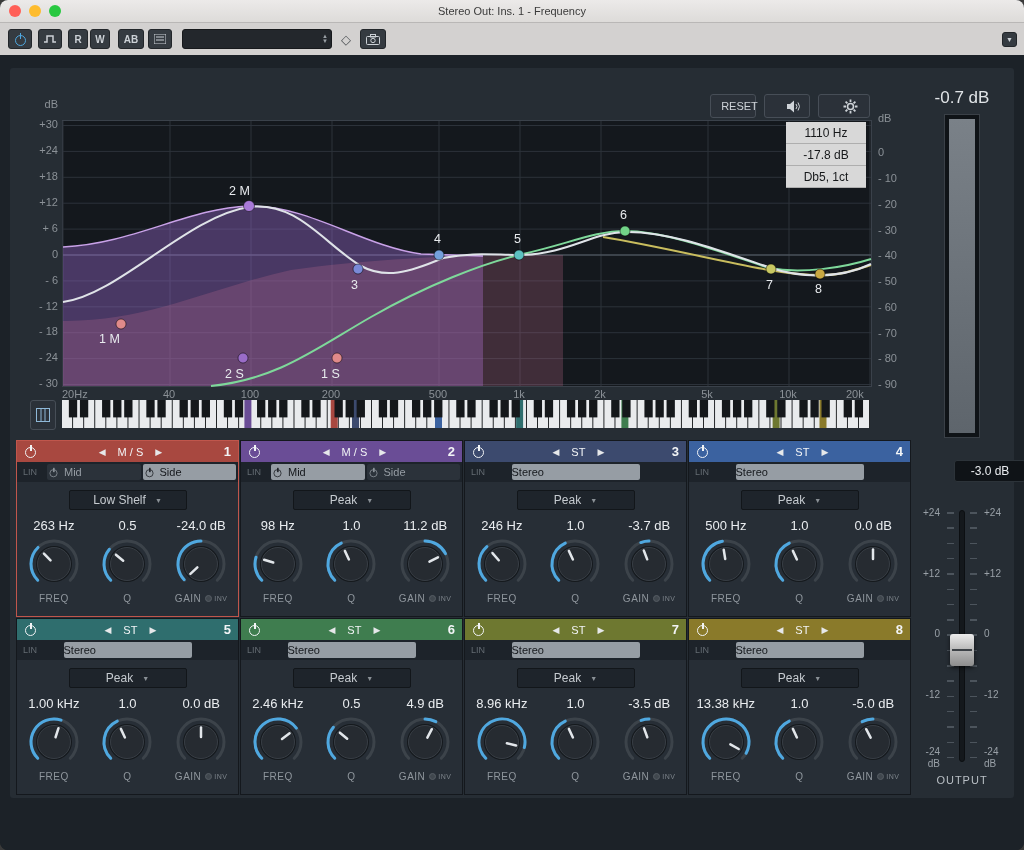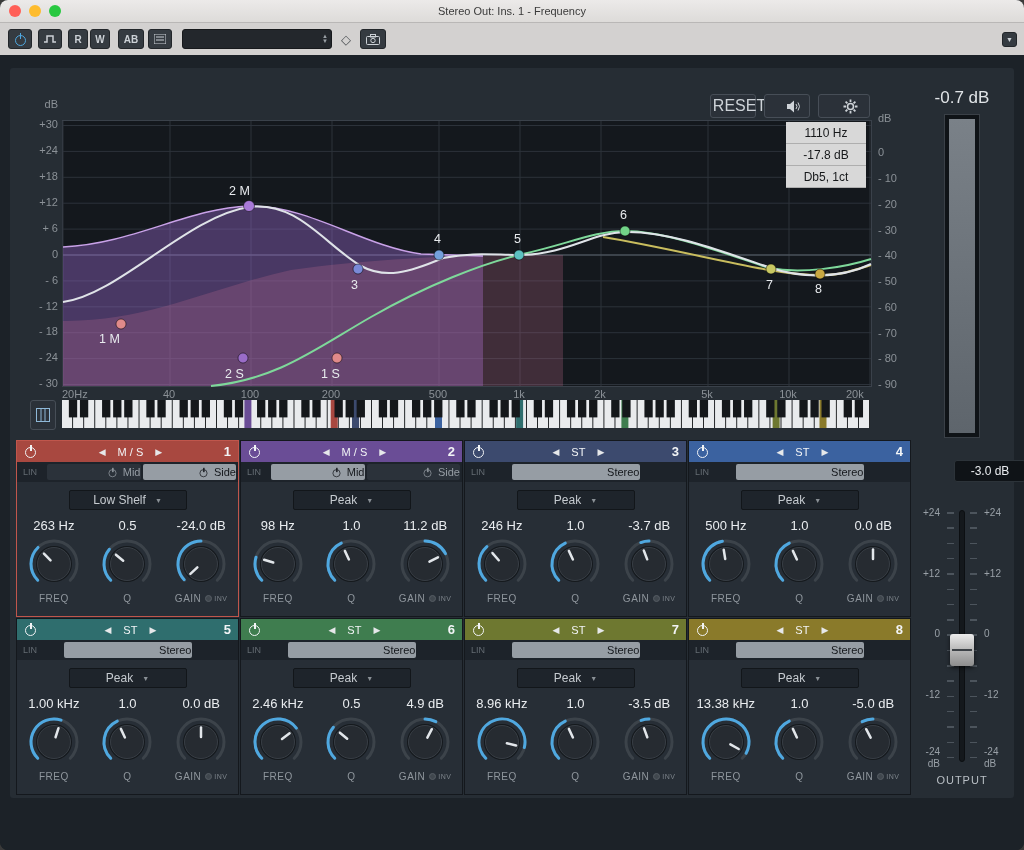--- a/index.html
+++ b/index.html
@@ -20,36 +20,36 @@
   
   .plugin-bg{position:absolute;left:0;top:55px;width:100%;height:795px;background:#1c2228;}
   .content-bg{position:absolute;left:10px;top:68px;width:1004px;height:730px;background:#262d34;border-radius:3px;}
 
   
   .plot{position:absolute;left:62px;top:120px;width:808px;height:265px;background:#14181d;border:1px solid #3a414a;box-sizing:content-box;}
   .axis-label{position:absolute;font-size:11px;color:#8b9197;}
   .dbl{width:34px;text-align:right;left:24px;transform:translateY(-50%);}
   .mtl{left:878px;transform:translateY(-50%);}
   .fql{transform:translateX(-50%);top:388px;}
-  .gbtn{position:absolute;height:24px;background:#2b3139;border:1px solid #474e57;border-radius:3px;color:#ced3d8;display:flex;align-items:center;justify-content:center;font-size:16px;box-sizing:border-box;padding-left:13px;}
+  .gbtn{position:absolute;height:24px;background:#2b3139;border:1px solid #474e57;border-radius:3px;color:#ced3d8;display:flex;align-items:center;justify-content:center;font-size:11px;box-sizing:border-box;padding-left:13px;}
   .infobox{position:absolute;left:786px;top:122px;width:80px;z-index:5;}
   .info-row{height:21px;background:#d8d8d8;border-bottom:1px solid #aeaeae;display:flex;align-items:center;justify-content:center;font-size:12px;color:#17191b;}
   .kb-btn{position:absolute;left:30px;top:400px;width:24px;height:28px;background:#2b3139;border:1px solid #474e57;border-radius:3px;display:flex;align-items:center;justify-content:center;}
   .kb-wrap{position:absolute;left:62px;top:400px;width:808px;height:28px;}
 
   
   .band{position:absolute;width:223px;height:177px;background:#272e36;border:1px solid #14181d;box-sizing:border-box;}
   .band.selected{border:1px solid #c0564c;}
   .band-header{height:21px;display:flex;align-items:center;padding:0 7px;color:#f2f4f6;box-sizing:border-box;}
   .hdr-center{flex:1;display:flex;justify-content:center;align-items:center;gap:12px;font-size:11px;}
   .arr{font-size:9px;color:#e6e8ea;cursor:default;}
   .bnum{font-size:13px;font-weight:bold;}
   .band-tabs{height:20px;background:#1d232a;display:flex;align-items:center;padding:2px 2px;gap:2px;box-sizing:border-box;}
   .lin{font-size:9px;color:#646b72;width:26px;padding-left:4px;box-sizing:border-box;}
-  .tab{flex:1;height:16px;border-radius:2px;display:flex;align-items:center;justify-content:flex-end;gap:4px;font-size:11px;background:#2b323a;color:#969da4;}
+  .tab{flex:1;height:16px;border-radius:2px;display:flex;align-items:center;justify-content:flex-start;gap:4px;font-size:11px;background:#2b323a;color:#969da4;}
   .tab.active{background:#969da4;color:#15181c;}
   .tab.stereo{flex:0 0 128px;margin:0 auto;}
   .pwr{width:13px;height:13px;position:relative;display:inline-block;color:#f2f4f6;}
   .pwr::before{content:"";position:absolute;left:1px;top:2px;width:9px;height:9px;border:1.5px solid currentColor;border-radius:50%;}
   .pwr::after{content:"";position:absolute;left:6px;top:0;width:1.8px;height:6px;background:currentColor;}
   .tab .pwr{transform:scale(.72);color:inherit;}
   .filter-row{height:36px;display:flex;align-items:center;justify-content:center;}
   .filter-btn{width:118px;height:20px;background:#1e242b;border:1px solid #12161a;border-radius:2px;color:#c6cbd0;font-size:12px;display:flex;align-items:center;justify-content:center;gap:9px;}
   .caret{font-size:7px;color:#8a9096;}
   .vals{display:flex;height:18px;}

